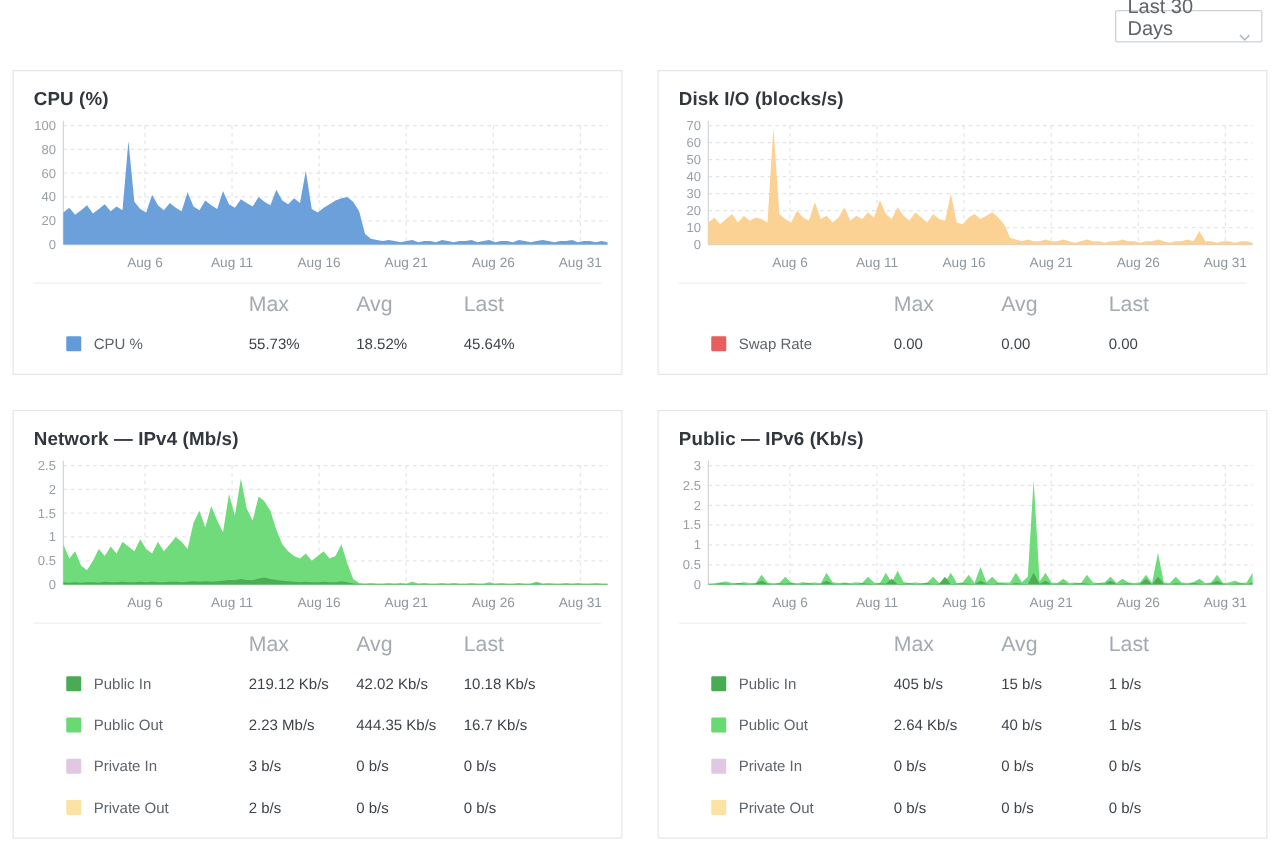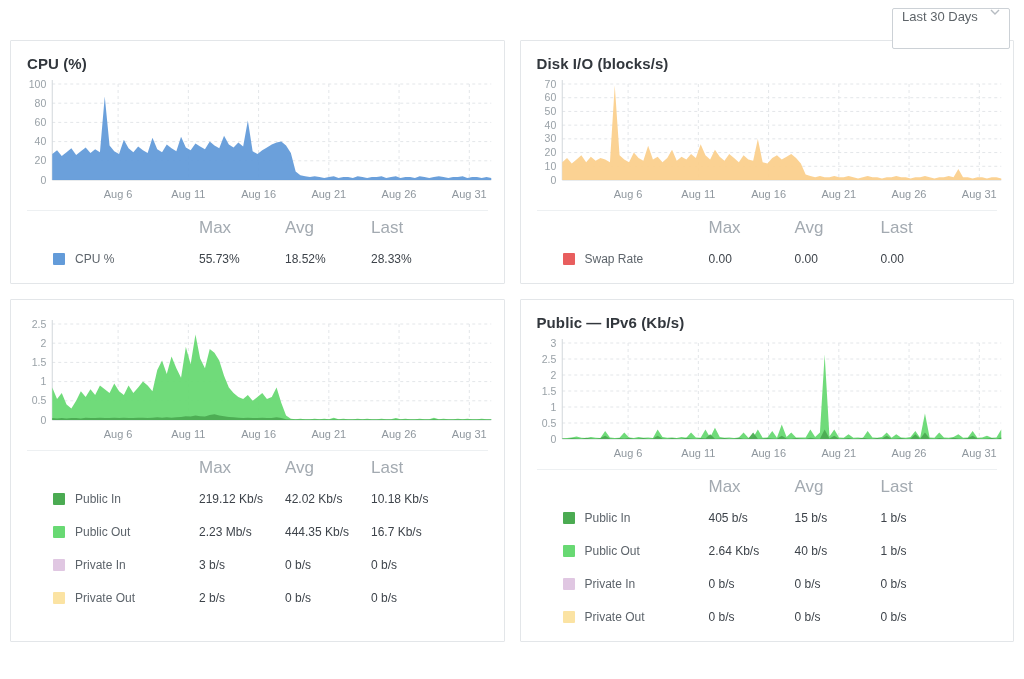--- a/index.html
+++ b/index.html
@@ -2,27 +2,27 @@
 <html><head>
 <meta charset="utf-8">
 <style>
   html,body{margin:0;padding:0;}
   body{
     width:1024px;height:679px;overflow:hidden;background:#ffffff;
     font-family:"Liberation Sans",sans-serif;
   }
   .topbar{height:40px;position:relative;}
   .select{
-    position:absolute;top:8px;right:14px;width:118px;height:41px;box-sizing:border-box;
+    position:absolute;top:8px;right:14px;width:118px;height:26px;box-sizing:border-box;
     border:1px solid #ccd1d6;border-radius:2px;background:#fff;
-    display:flex;align-items:flex-start;justify-content:space-between;
-    padding:0 9px;font-size:13px;color:#5e6469;cursor:pointer;
+    display:flex;align-items:flex-end;justify-content:space-between;
+    padding:0 9px;font-size:16px;color:#5e6469;cursor:pointer;
   }
   .chev{width:10px;height:6px;}
-  .grid{display:grid;grid-template-columns:1fr 1fr;gap:15px;margin:0 10px;}
+  .grid{display:grid;grid-template-columns:1fr 1fr;gap:28px;margin:16px 10px;}
   .card{
     border:1px solid #e3e6e9;background:#fff;border-radius:1px;
     padding:14px 0 8px;box-sizing:border-box;
   }
   .card h2{margin:0 0 2px 16px;font-size:15px;font-weight:bold;color:#32373d;letter-spacing:.1px;}
   .chart-wrap{padding:2px 4px 0 0;}
   .chart-wrap svg{display:block;}
   svg text{font-family:"Liberation Sans",sans-serif;}
   .ytick{font-size:10.5px;fill:#99a1a7;}
   .xtick{font-size:11px;fill:#8f979e;}
@@ -89,21 +89,21 @@
           <span></span>
           <span>Max</span>
           <span>Avg</span>
           <span>Last</span>
         </div>
         <div class="legend-row">
           <span class="swatch" style="background: rgb(99, 155, 217);"></span>
           <span class="series-label">CPU %</span>
           <span>55.73%</span>
           <span>18.52%</span>
-          <span>28.33%</span>
+          <span>45.64%</span>
         </div>
       </div>
   </section>
 
   <section class="card">
     <h2>Disk I/O (blocks/s)</h2>
     <div class="chart-wrap">
         <svg viewBox="0 0 486 130" width="100%" height="130">
           <line x1="40" y1="8" x2="479" y2="8" class="gridline"></line>
           <text x="34" y="11.5" text-anchor="end" class="ytick">70</text>
@@ -150,20 +150,21 @@
           <span class="swatch" style="background: rgb(232, 94, 94);"></span>
           <span class="series-label">Swap Rate</span>
           <span>0.00</span>
           <span>0.00</span>
           <span>0.00</span>
         </div>
       </div>
   </section>
 
   <section class="card">
+    <h2>Network — IPv4 (Mb/s)</h2>
     <div class="chart-wrap">
         <svg viewBox="0 0 486 130" width="100%" height="130">
           <line x1="40" y1="8" x2="479" y2="8" class="gridline"></line>
           <text x="34" y="11.5" text-anchor="end" class="ytick">2.5</text>
           <line x1="40" y1="27.19999999999999" x2="479" y2="27.19999999999999" class="gridline"></line>
           <text x="34" y="30.69999999999999" text-anchor="end" class="ytick">2</text>
           <line x1="40" y1="46.400000000000006" x2="479" y2="46.400000000000006" class="gridline"></line>
           <text x="34" y="49.900000000000006" text-anchor="end" class="ytick">1.5</text>
           <line x1="40" y1="65.6" x2="479" y2="65.6" class="gridline"></line>
           <text x="34" y="69.1" text-anchor="end" class="ytick">1</text>

